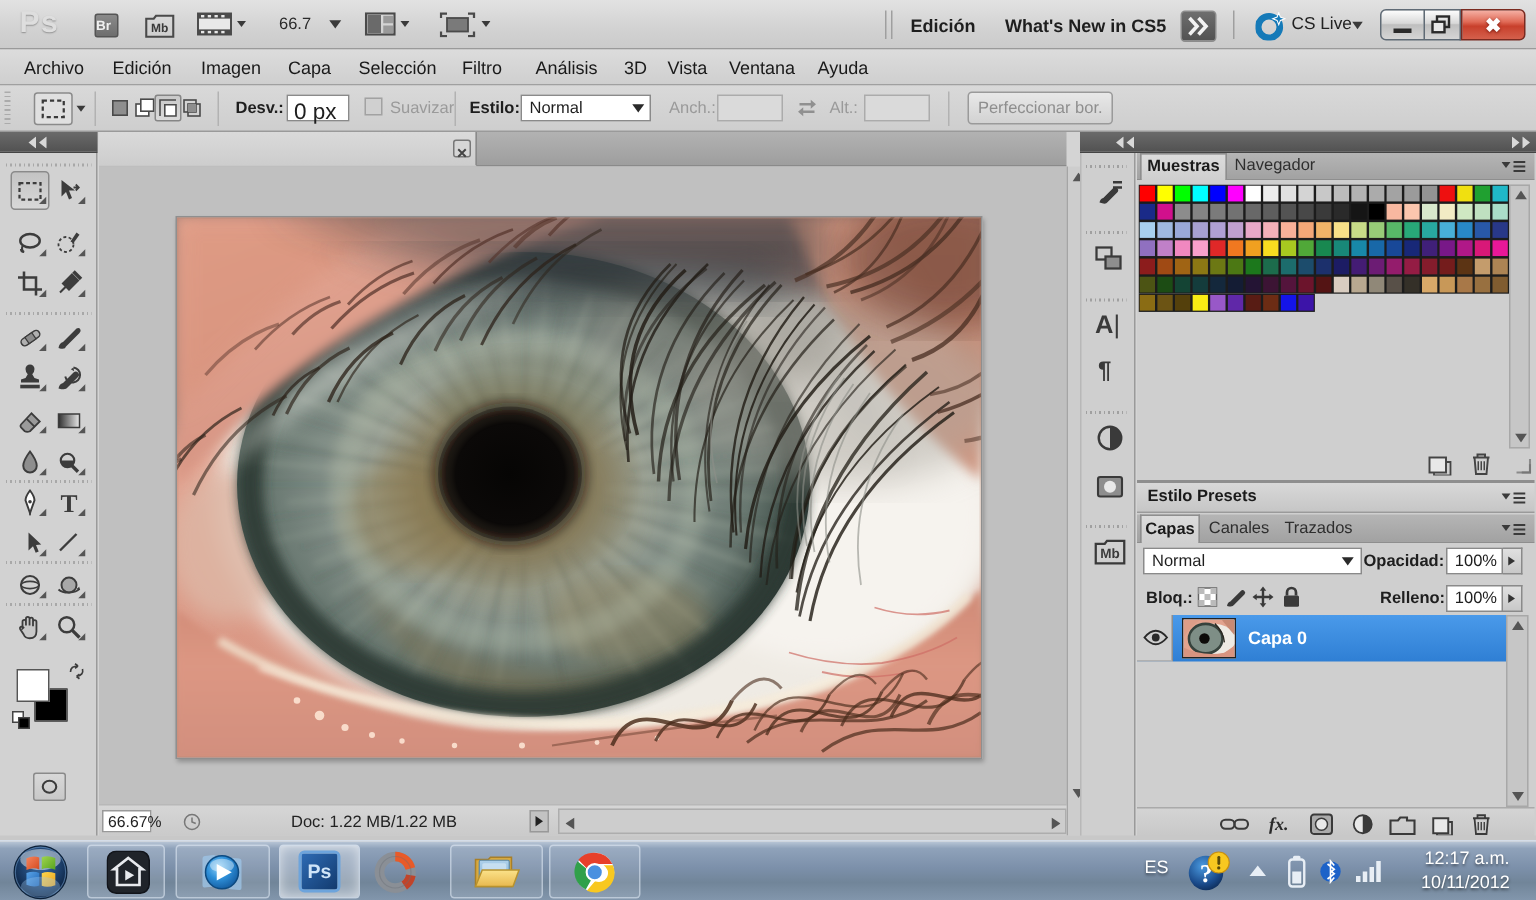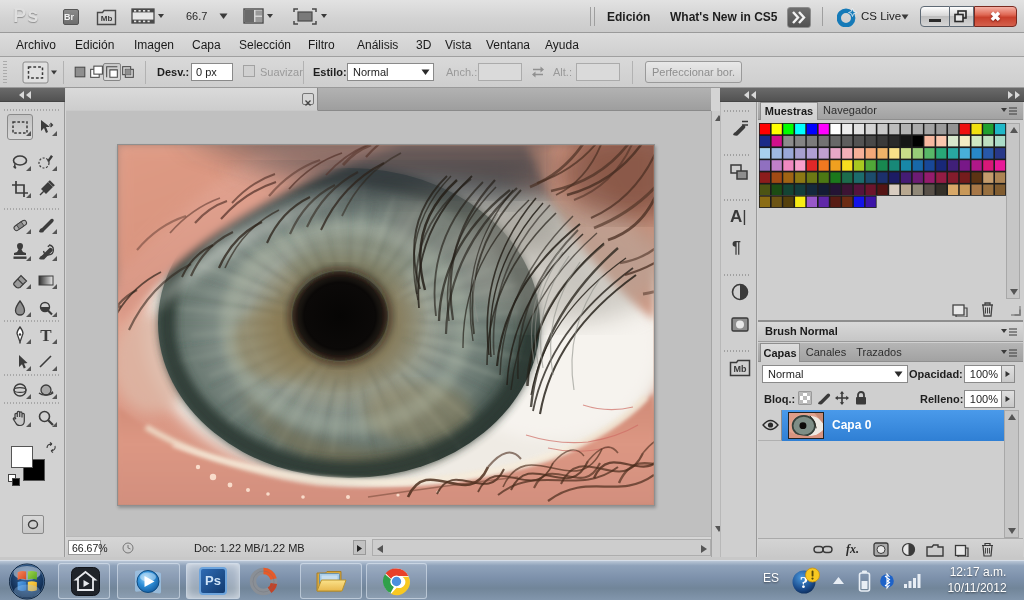--- a/index.html
+++ b/index.html
@@ -107,21 +107,21 @@
         <path d="M2.5 12.5 L2.5 2.5 L12.5 2.5" fill="none" stroke="#4a4a4a"></path>
         <path d="M5.5 12.5 L5.5 5.5 L12.5 5.5 L12.5 12.5 Z" fill="#fff" stroke="#4a4a4a"></path>
       </svg></div>
     <div class="abs" style="left:119px;top:6px;width:18px;height:18px;border:1px solid transparent;border-radius:2px;"><svg width="16" height="16" viewBox="0 0 15 15">
         <rect x="2.5" y="2.5" width="7.5" height="7.5" fill="none" stroke="#4a4a4a"></rect>
         <rect x="5" y="5" width="7.5" height="7.5" fill="none" stroke="#4a4a4a"></rect>
         <rect x="5" y="5" width="5" height="5" fill="#8e8e8e"></rect>
       </svg></div>
     <div class="abs" style="left:145px;top:4px;width:1px;height:23px;background:#b2b2b2;"></div>
     <div class="lbl" style="left:157px;top:9px;font-weight:bold;">Desv.:</div>
-    <div class="abs" style="left:191px;top:6px;width:42px;height:18px;background:#fff;border:1px solid #8a8a8a;font-size:11px;color:#1e1e1e;padding:2px 0 0 4px;">0 px</div>
+    <div class="abs" style="left:191px;top:6px;width:42px;height:18px;background:#fff;border:1px solid #8a8a8a;font-size:15px;color:#1e1e1e;padding:2px 0 0 4px;">0 px</div>
     <div class="abs" style="left:243px;top:8px;width:12px;height:12px;background:#d0d0d0;border:1px solid #a2a2a2;"></div>
     <div class="glbl" style="left:260px;top:9px;">Suavizar</div>
     <div class="abs" style="left:303px;top:4px;width:1px;height:23px;background:#b2b2b2;"></div>
     <div class="lbl" style="left:313px;top:9px;font-weight:bold;">Estilo:</div>
     <div class="abs" style="left:347px;top:6px;width:87px;height:18px;background:#fff;border:1px solid #8a8a8a;font-size:11px;color:#1e1e1e;padding:2px 0 0 5px;">Normal<svg class="abs" style="right:3px;top:5px" width="9" height="7" viewBox="0 0 9 7">
         <path d="M0.5 0.5 L8.5 0.5 L4.5 6 Z" fill="#2a2a2a"></path>
       </svg></div>
     <div class="glbl" style="left:446px;top:9px;">Anch.:</div>
     <div class="abs" style="left:478px;top:6px;width:44px;height:18px;background:#dadada;border:1px solid #ababab;"></div>
     <svg class="abs" style="left:530px;top:8px" width="16" height="14" viewBox="0 0 16 14">
@@ -753,21 +753,21 @@
     <svg class="abs" style="left:222px;top:199px" width="15" height="16" viewBox="0 0 15 16">
       <path d="M2 4 h11 M5 4 v-2 h5 v2 M3 4 l1 11 h7 l1 -11" fill="none" stroke="#444" stroke-width="1.3"></path>
       <path d="M5.5 6.5 v6 M7.5 6.5 v6 M9.5 6.5 v6" stroke="#444" stroke-width="1"></path>
     </svg>
     <svg class="abs" style="left:252px;top:203px" width="11" height="11" viewBox="0 0 11 11">
       <path d="M10 1 L10 10 L1 10" fill="none" stroke="#8a8a8a" stroke-width="1.4"></path>
       <path d="M10 4.5 L10 10 L4.5 10" fill="none" stroke="#777" stroke-width="1.4"></path>
     </svg>
     <div class="abs" style="left:0;top:218px;width:265px;height:2px;background:#8e8e8e;"></div>
     <div class="abs" style="left:0;top:220px;width:265px;height:20px;background:linear-gradient(#d8d8d8,#c6c6c6);border-bottom:1px solid #9a9a9a;">
-      <div class="abs" style="left:7px;top:3px;font-size:11px;font-weight:bold;color:#1a1a1a;">Brush Normal</div>
+      <div class="abs" style="left:7px;top:3px;font-size:11px;font-weight:bold;color:#1a1a1a;">Estilo Presets</div>
       <svg class="abs" style="left:243px;top:6px" width="16" height="9" viewBox="0 0 16 9">
         <path d="M0 1 L6 1 L3 5 Z" fill="#3a3a3a"></path>
         <path d="M8 1 h8 M8 4 h8 M8 7 h8" stroke="#3a3a3a" stroke-width="1.2"></path>
       </svg>
     </div>
     <div class="abs" style="left:0;top:241px;width:265px;height:19px;background:linear-gradient(#b5b5b5,#a2a2a2);border-bottom:1px solid #8e8e8e;"></div>
     <div class="abs" style="left:2px;top:241px;width:40px;height:19px;background:linear-gradient(#dcdcdc,#cfcfcf);border:1px solid #8e8e8e;border-bottom:none;font-size:11px;font-weight:bold;color:#1a1a1a;text-align:center;line-height:18px;">Capas</div>
     <div class="abs" style="left:43px;top:241px;width:50px;height:19px;font-size:11px;color:#2e2e2e;text-align:center;line-height:18px;">Canales</div>
     <div class="abs" style="left:93px;top:241px;width:56px;height:19px;font-size:11px;color:#2e2e2e;text-align:center;line-height:18px;">Trazados</div>
     <svg class="abs" style="left:243px;top:247px" width="16" height="9" viewBox="0 0 16 9">

